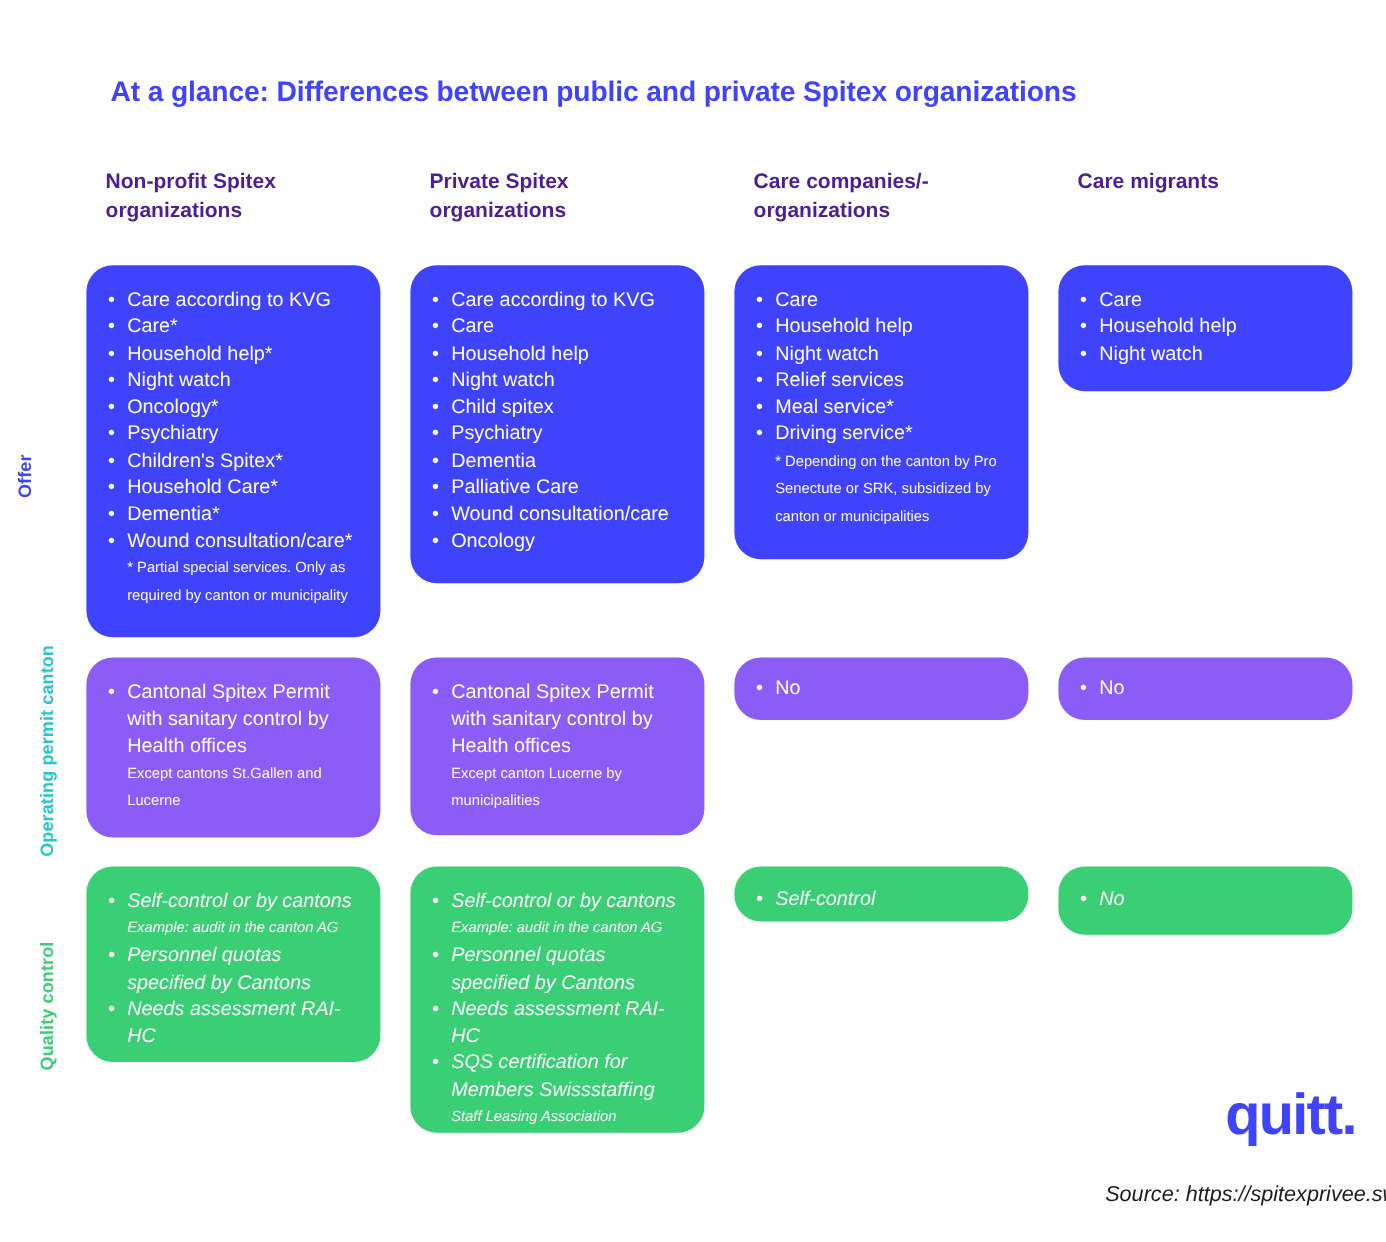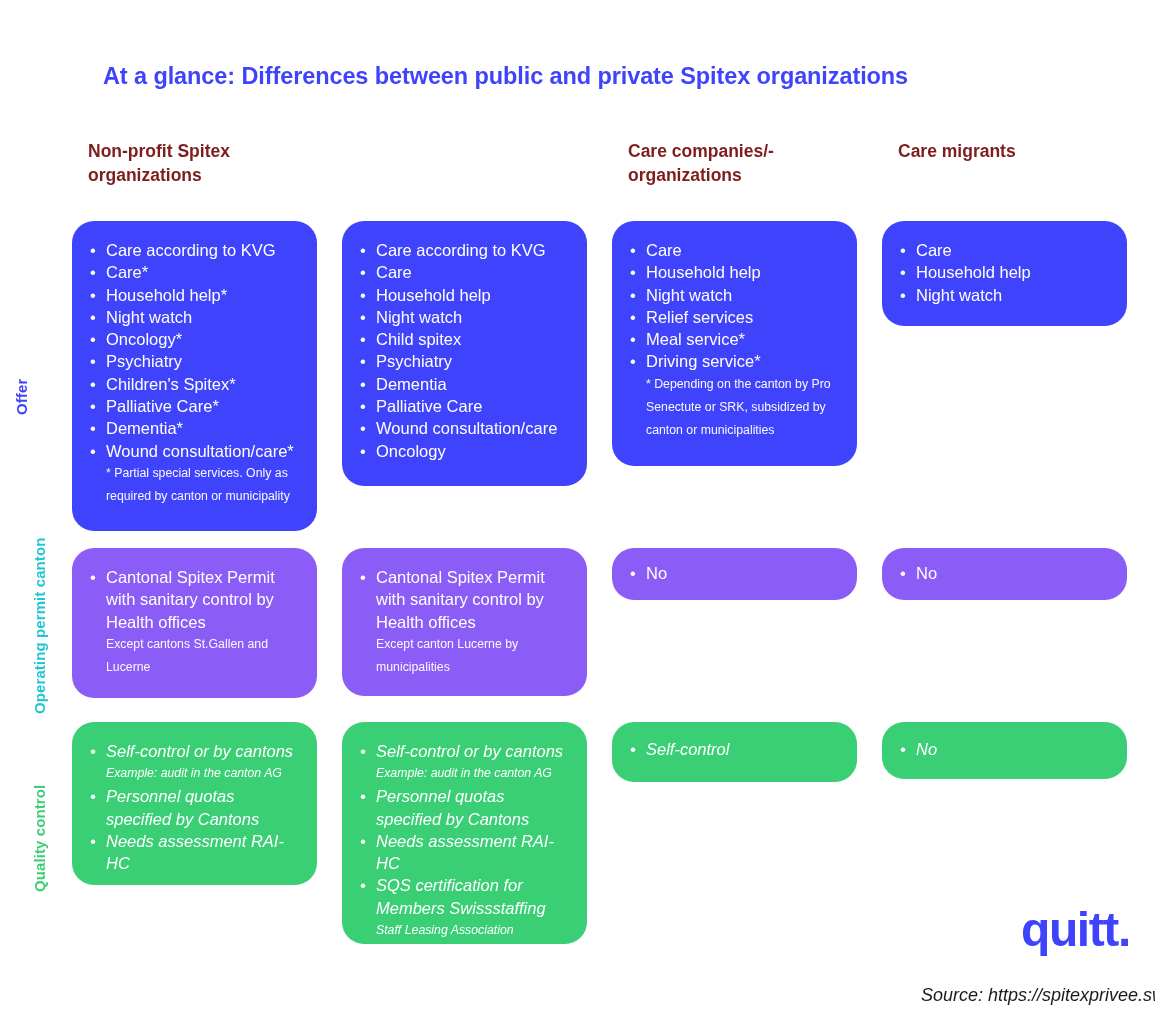--- a/index.html
+++ b/index.html
@@ -22,30 +22,29 @@
   
   .infographic-title {
     position: absolute;
     left: 92px;
     top: 63px;
     font-size: 23.5px;
     font-weight: bold;
     color: #3f43fb;
     letter-spacing: -0.1px;
     white-space: nowrap;
-    margin-left: 11px;
   }
 
   
   .col-header {
     position: absolute;
     top: 139px;
     font-size: 17.5px;
     font-weight: bold;
-    color: #7f1d1d;
+    color: #4c1d95;
     line-height: 24px;
     width: 200px;
   }
   .col-header.c0 { left: 88px; }
   .col-header.c1 { left: 358px; }
   .col-header.c2 { left: 628px; }
   .col-header.c3 { left: 898px; }
 
   
   .row-label {
@@ -130,21 +129,21 @@
   .r1 { top: 548px; }
   .r1.k0 { left: 72px;  width: 245px; height: 150px; }
   .r1.k1 { left: 342px; width: 245px; height: 148px; }
   .r1.k2 { left: 612px; width: 245px; height: 52px;  padding-top: 14px; }
   .r1.k3 { left: 882px; width: 245px; height: 52px;  padding-top: 14px; }
 
   
   .r2 { top: 722px; font-style: italic; }
   .r2.k0 { left: 72px;  width: 245px; height: 163px; }
   .r2.k1 { left: 342px; width: 245px; height: 222px; }
-  .r2.k2 { left: 612px; width: 245px; height: 60px;  padding-top: 16px; }
+  .r2.k2 { left: 612px; width: 245px; height: 46px;  padding-top: 16px; }
   .r2.k3 { left: 882px; width: 245px; height: 57px;  padding-top: 16px; }
 
   
   .brand-logo {
     position: absolute;
     left: 1021px;
     top: 911px;
     font-size: 48px;
     font-weight: bold;
     color: #3f43fb;
@@ -163,38 +162,39 @@
   }
 </style>
 </head>
 <body>
 
 <div id="root">
 
   <div class="infographic-title">At a glance: Differences between public and private Spitex organizations</div>
 
   <div class="col-header c0">Non-profit Spitex organizations</div>
+  <div class="col-header c1">Private Spitex organizations</div>
   <div class="col-header c2">Care companies/-organizations</div>
   <div class="col-header c3">Care migrants</div>
 
   <div class="row-label offer">Offer</div>
   <div class="row-label permit">Operating permit canton</div>
   <div class="row-label quality">Quality control</div>
 
   <div id="cards-layer">
       <div class="card blue r0 k0">
         <ul>
           <li>Care according to KVG</li>
           <li>Care*</li>
           <li>Household help*</li>
           <li>Night watch</li>
           <li>Oncology*</li>
           <li>Psychiatry</li>
           <li>Children's Spitex*</li>
-          <li>Palliative Care*</li>
+          <li>Household Care*</li>
           <li>Dementia*</li>
           <li>Wound consultation/care*</li>
         </ul>
         <div class="note">* Partial special services. Only as required by canton or municipality</div>
       </div>
       <div class="card blue r0 k1">
         <ul>
           <li>Care according to KVG</li>
           <li>Care</li>
           <li>Household help</li>

